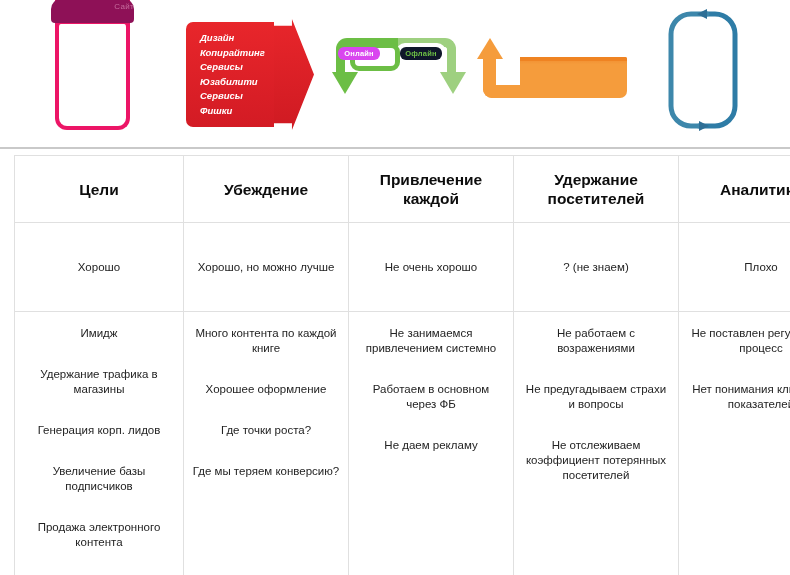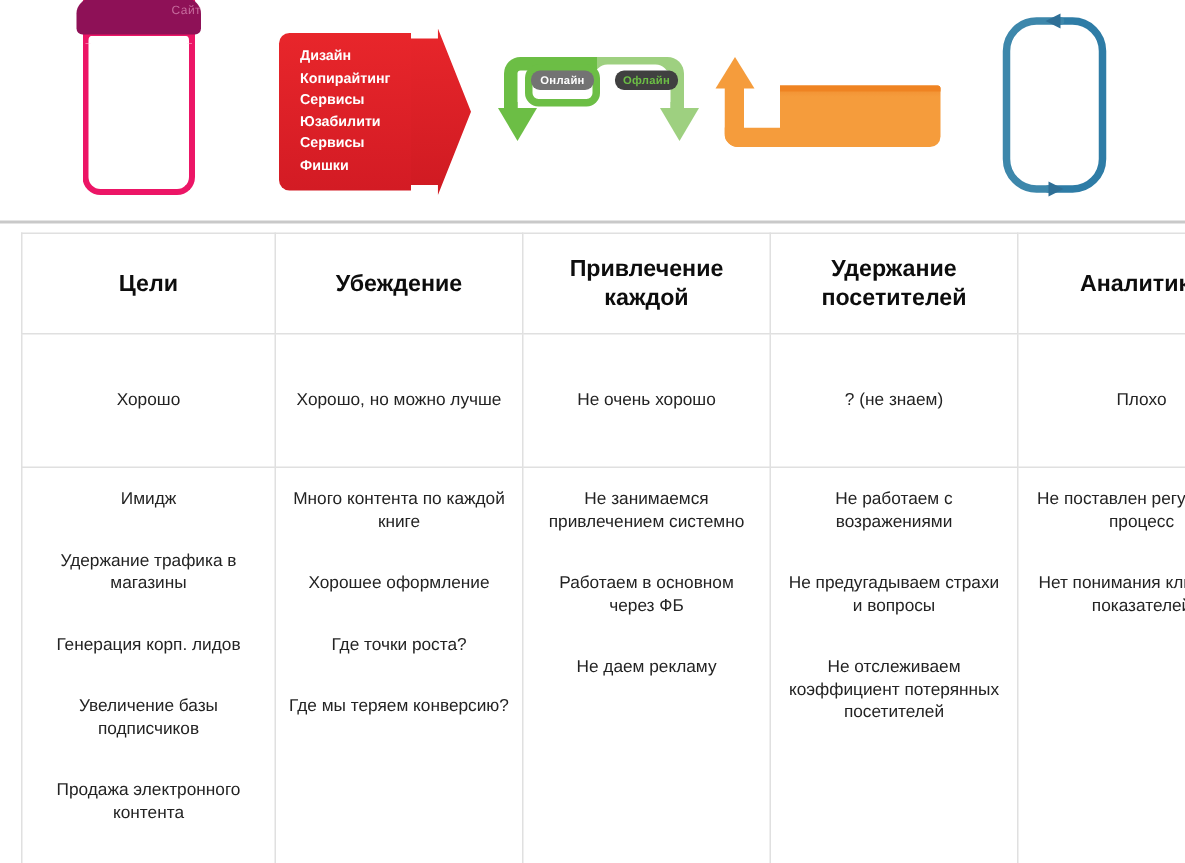--- a/index.html
+++ b/index.html
@@ -112,20 +112,21 @@
     width: 90px;
     z-index: 3;
   }
   .red-arrow-list li {
     list-style: none;
     color: #ffffff;
     font-size: 9.5px;
     font-weight: bold;
     line-height: 14.5px;
     white-space: nowrap;
+    font-style: italic;
   }
   ul.red-arrow-list { margin: 0; padding: 0; }
 
   
   .green-group {
     position: absolute;
     left: 326px;
     top: 38px;
     width: 140px;
     height: 62px;
@@ -190,31 +191,31 @@
     border-radius: 6px;
     display: flex;
     align-items: center;
     justify-content: center;
     font-size: 7.5px;
     font-weight: bold;
     letter-spacing: .2px;
     z-index: 5;
   }
   .green-pill.online {
-    left: 28px;
+    left: 12px;
     width: 42px;
     height: 13px;
-    background: #737373;
+    background: #d946ef;
     color: #ffffff;
   }
   .green-pill.offline {
-    left: 84px;
+    left: 74px;
     width: 42px;
     height: 13px;
-    background: #404040;
+    background: #0f172a;
     color: #6cbe45;
   }
   .green-inner-box {
     position: absolute;
     left: 24px;
     top: 5px;
     width: 50px;
     height: 28px;
     box-sizing: border-box;
     border: 5px solid #6cbe45;

